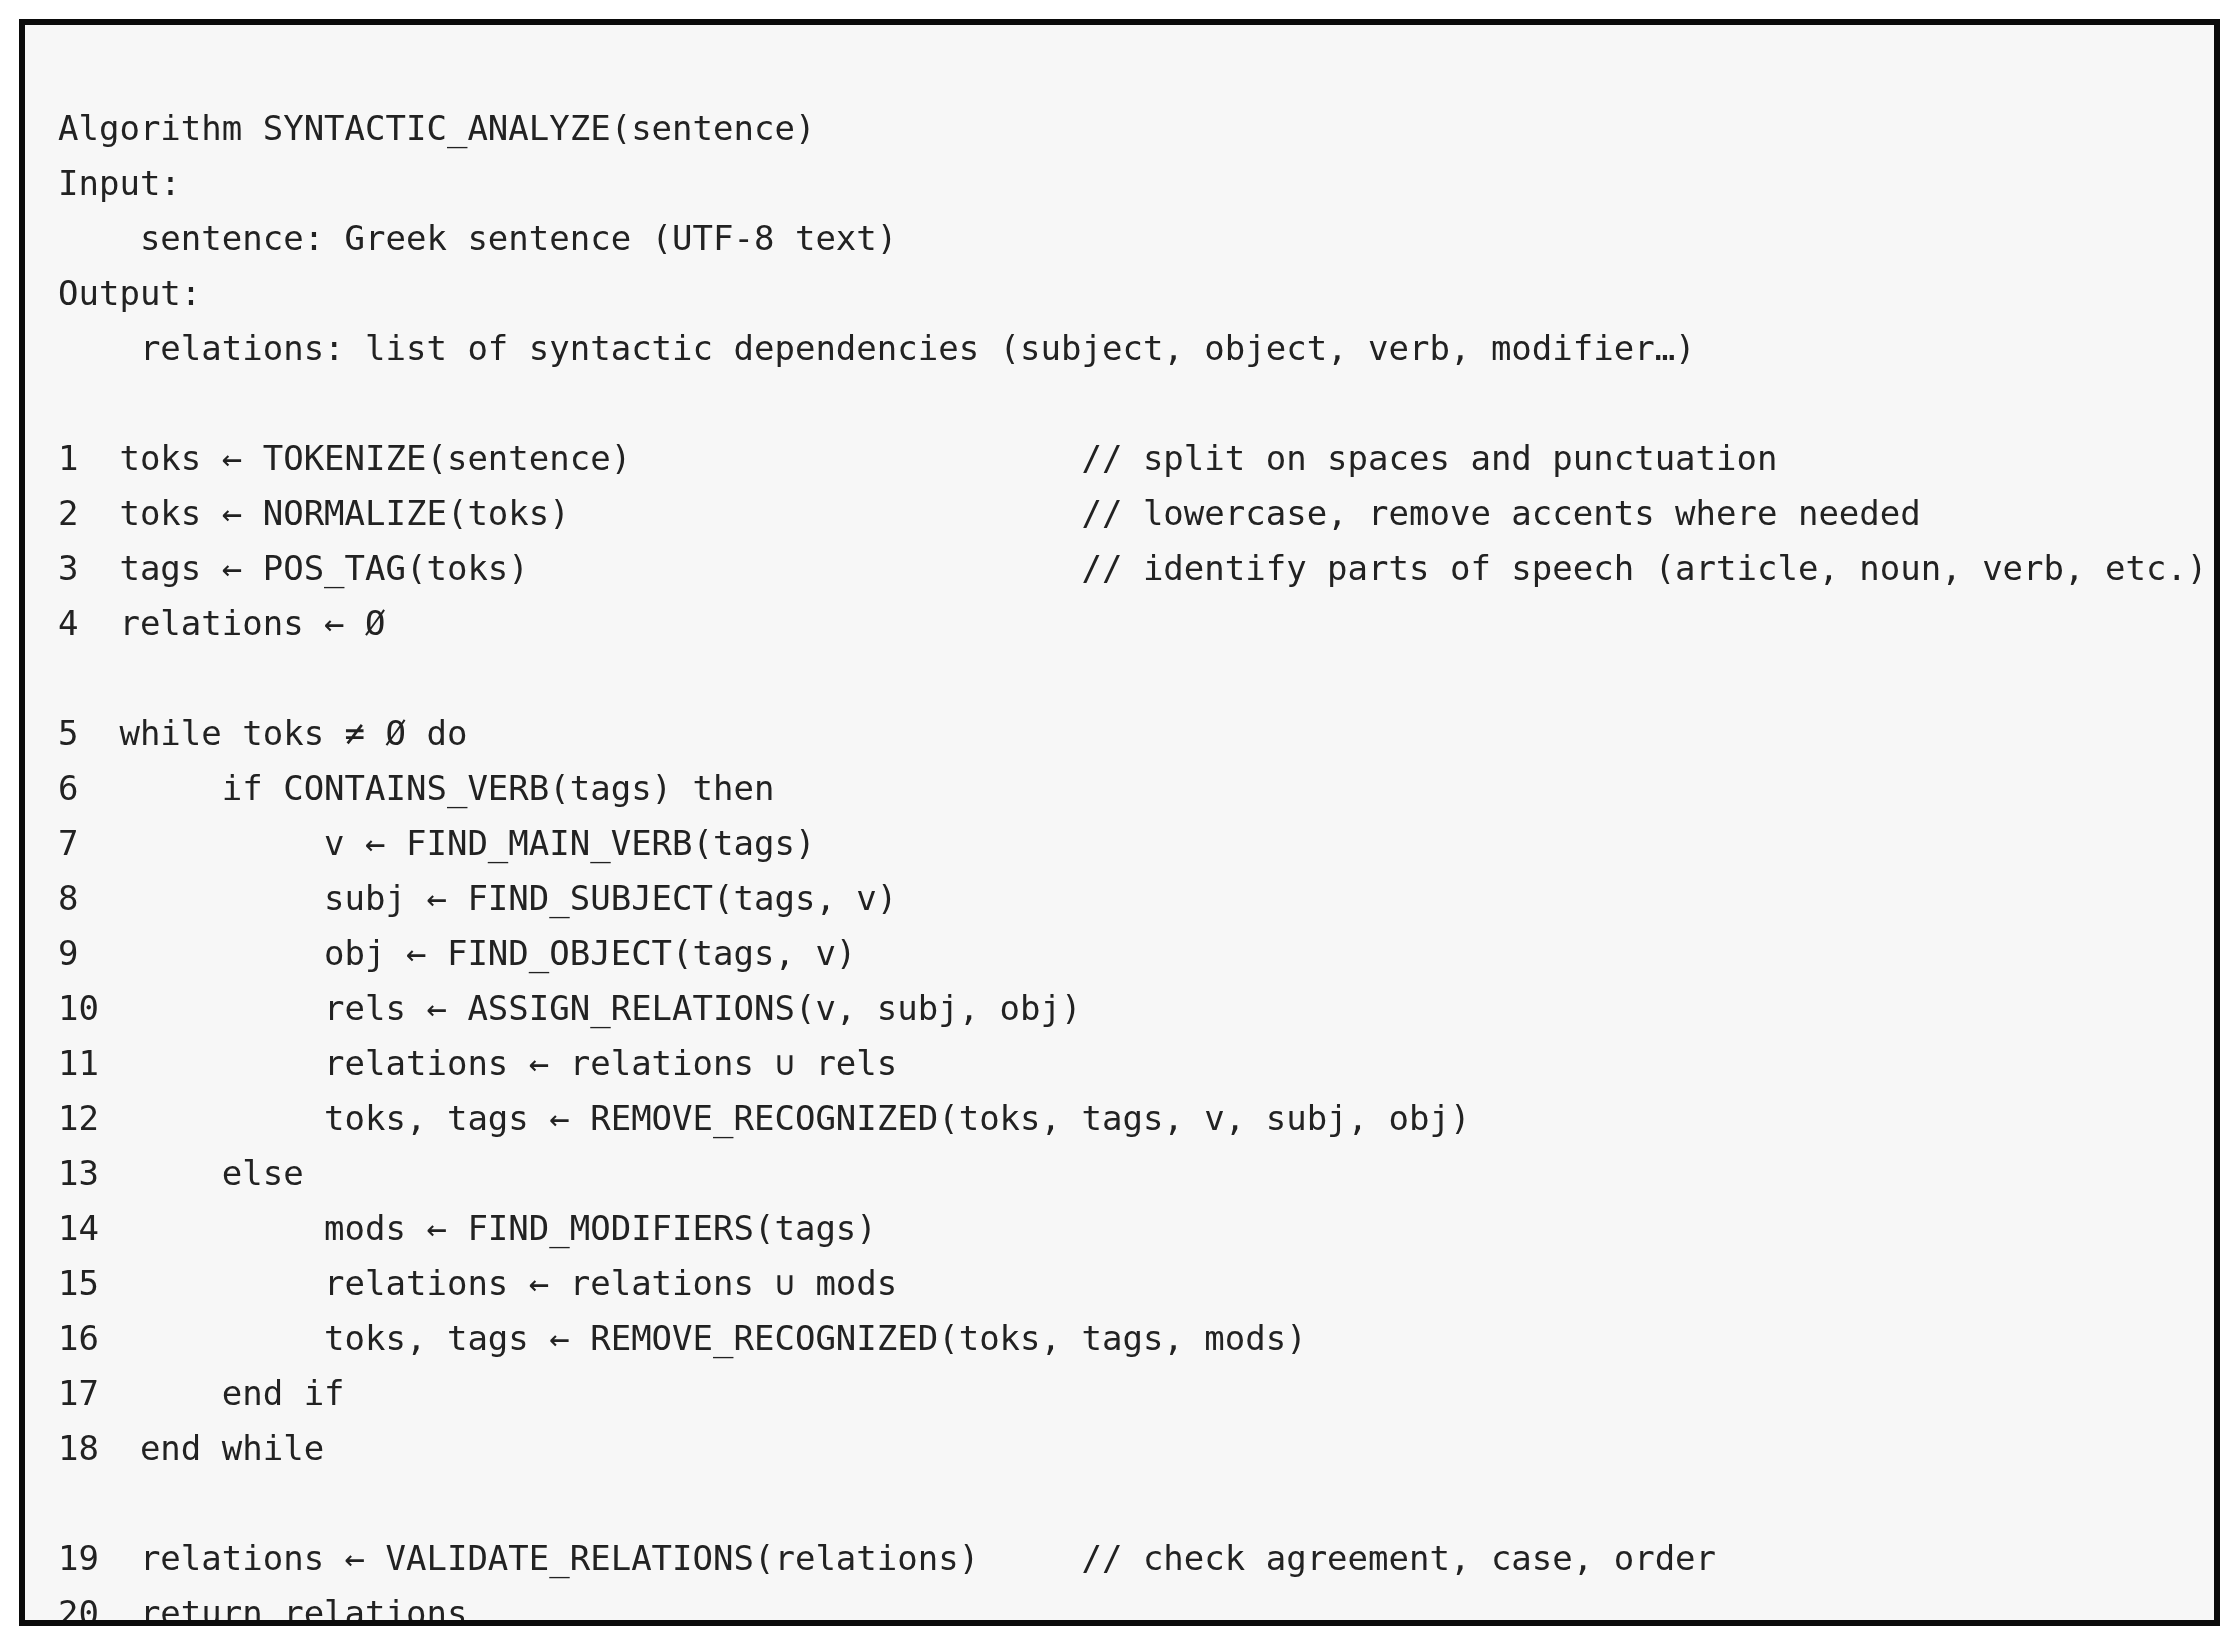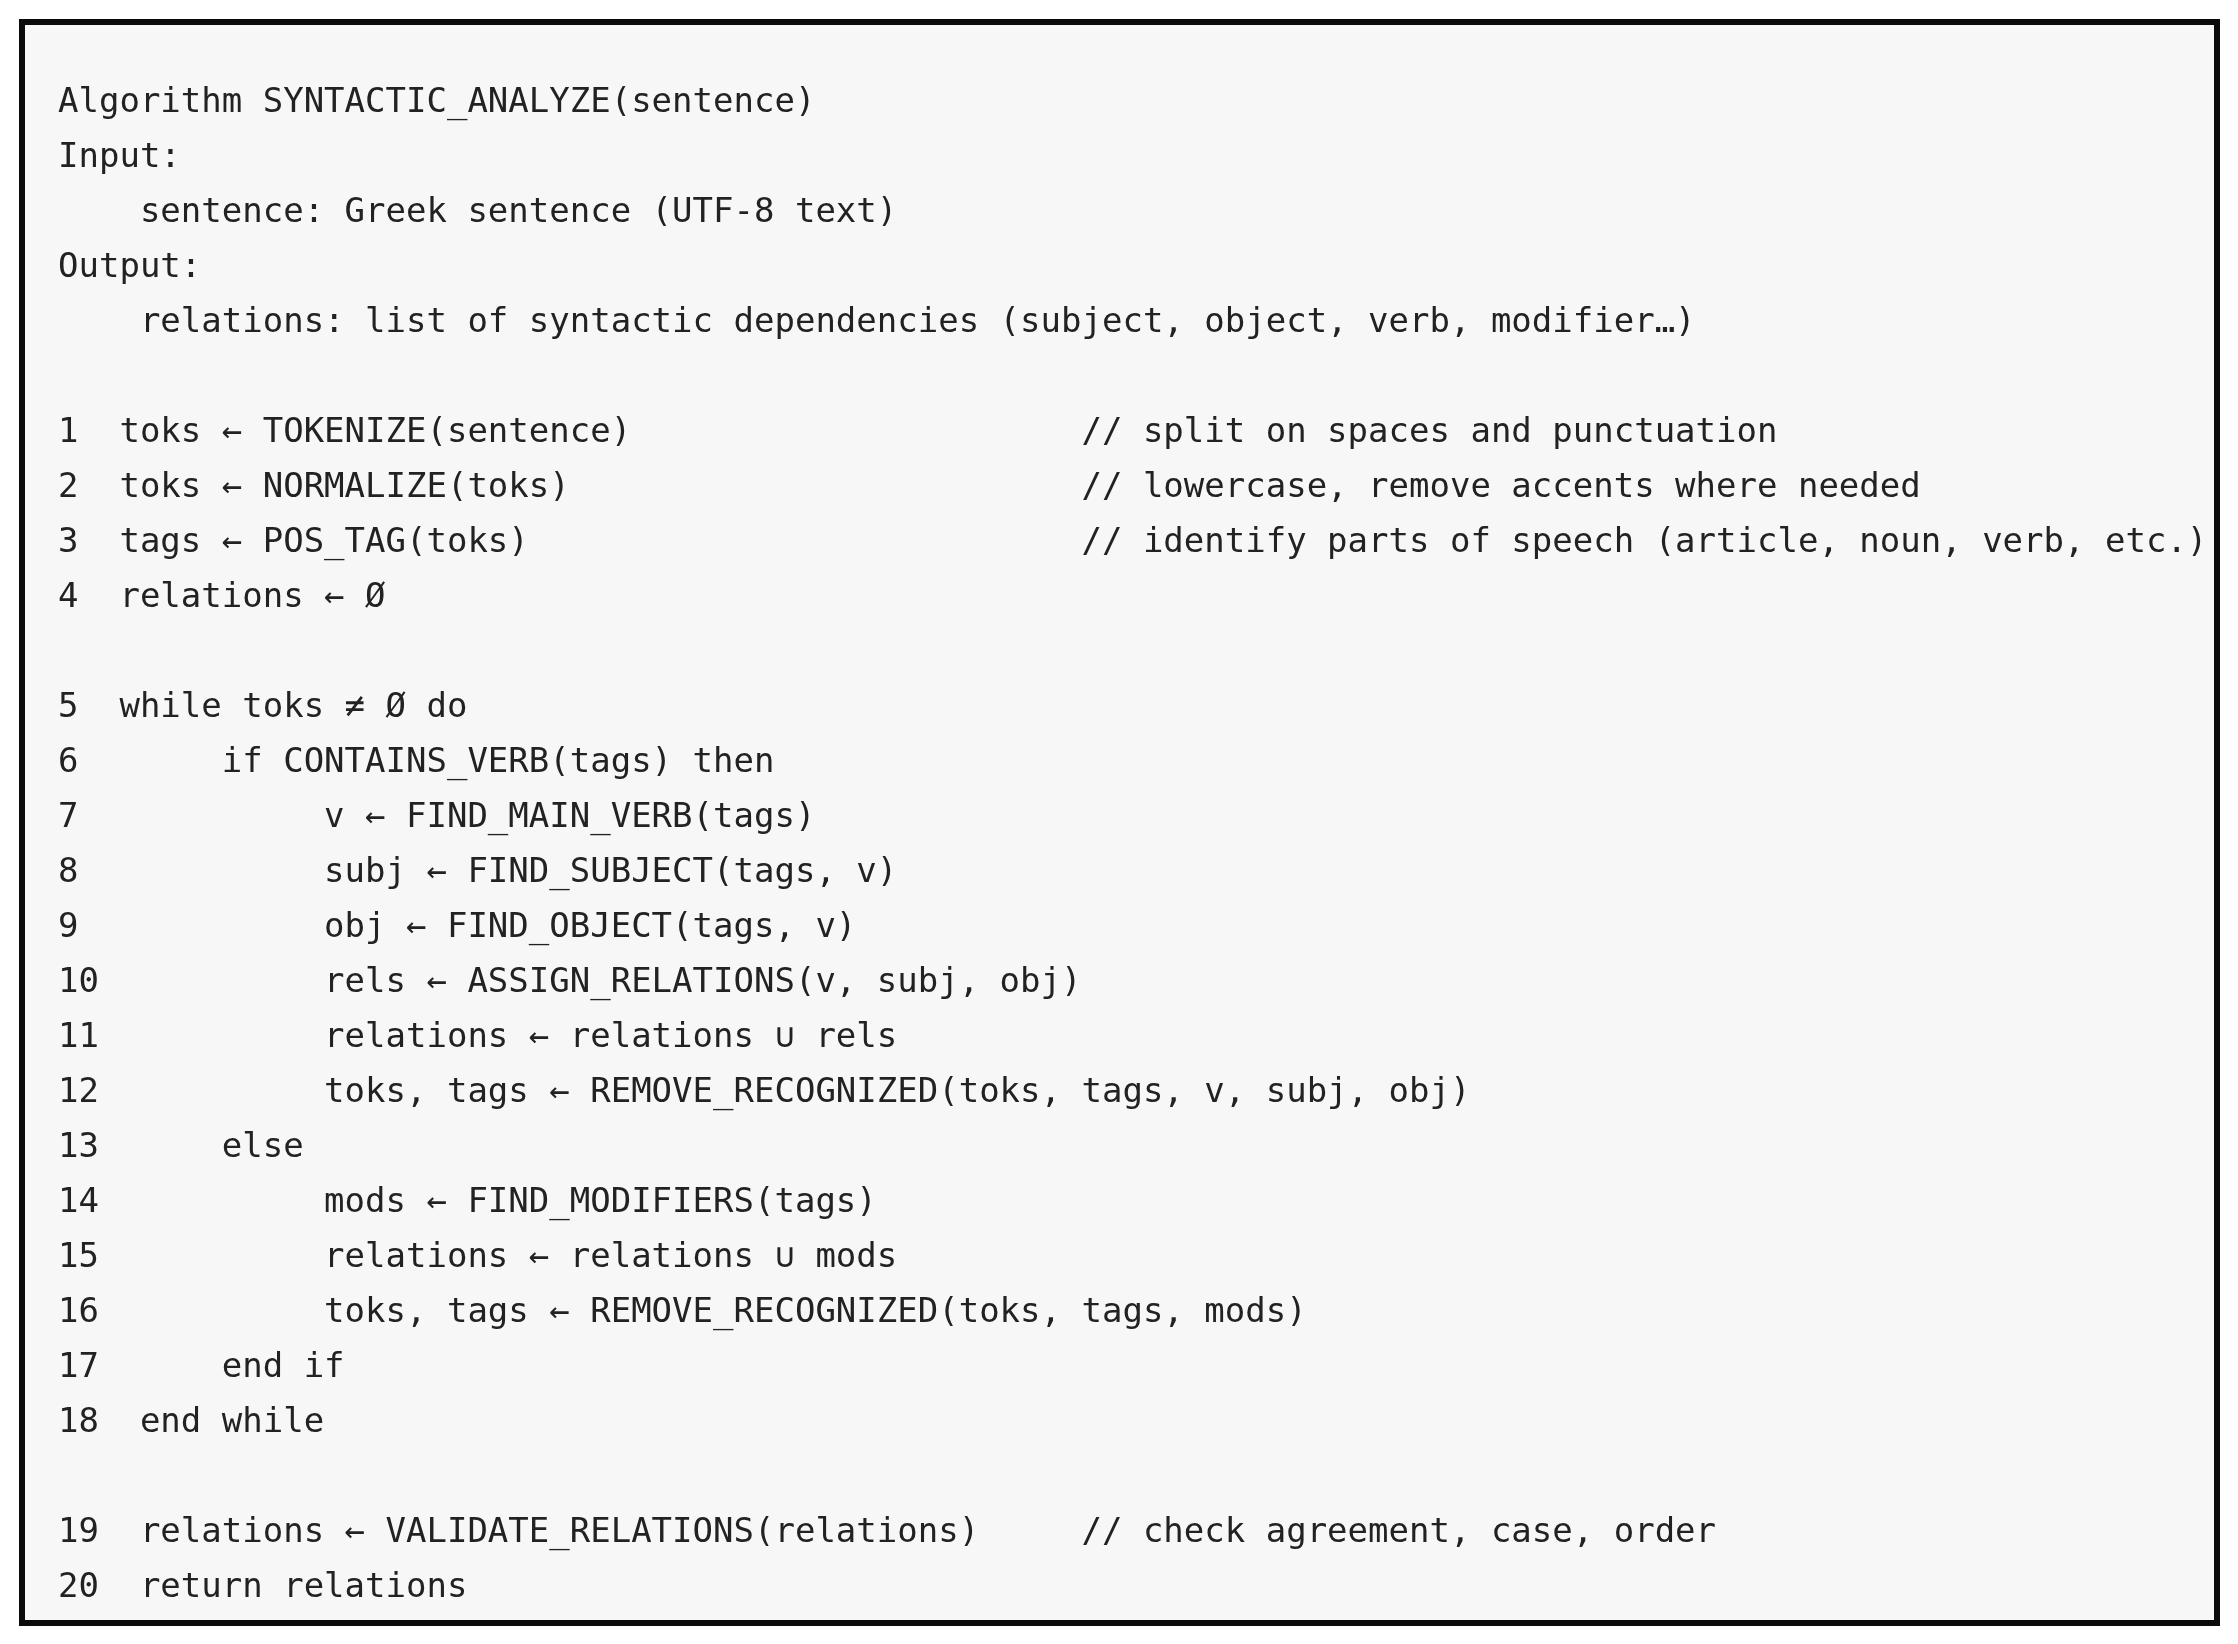--- a/index.html
+++ b/index.html
@@ -21,21 +21,21 @@
     top: 19px;
     right: 19px;
     bottom: 19px;
     background: #f7f7f7;
     border: 6.2px solid #0b0b0b;
     box-sizing: border-box;
     overflow: hidden;
   }
   .code {
     margin: 0;
-    padding: 48px 0 0 33px;
+    padding: 76px 0 0 33px;
     font-family: "DejaVu Sans Mono", "Liberation Mono", monospace;
     font-size: 34px;
     line-height: 55px;
     color: #222222;
     white-space: pre;
   }
   .code-row {
     height: 55px;
     white-space: pre;
   }

